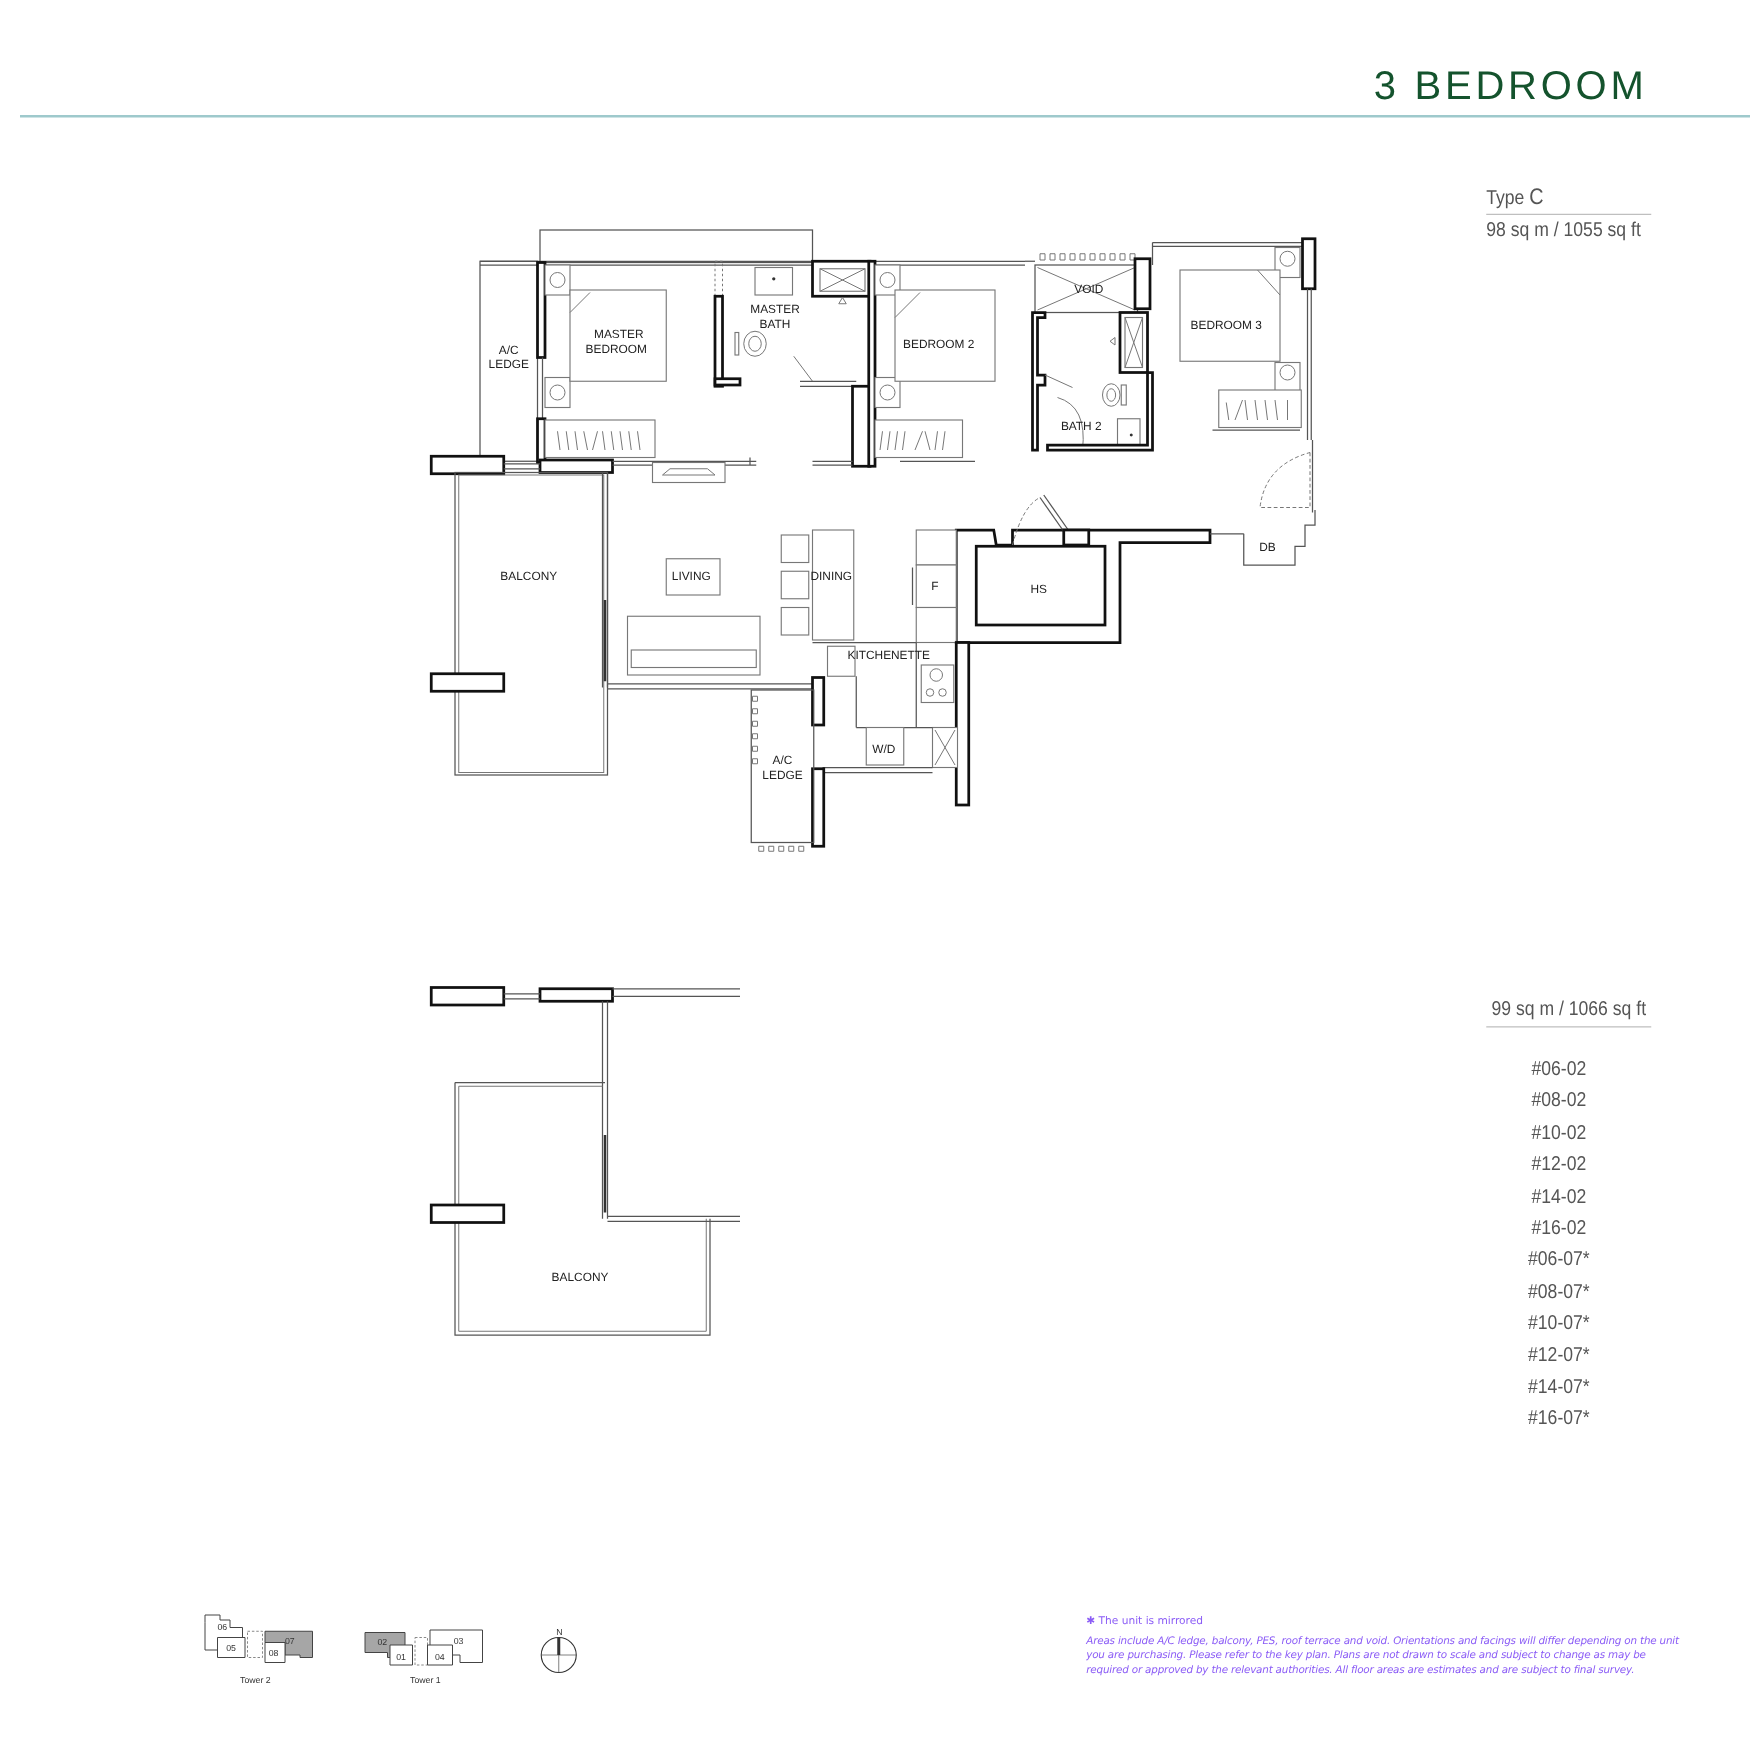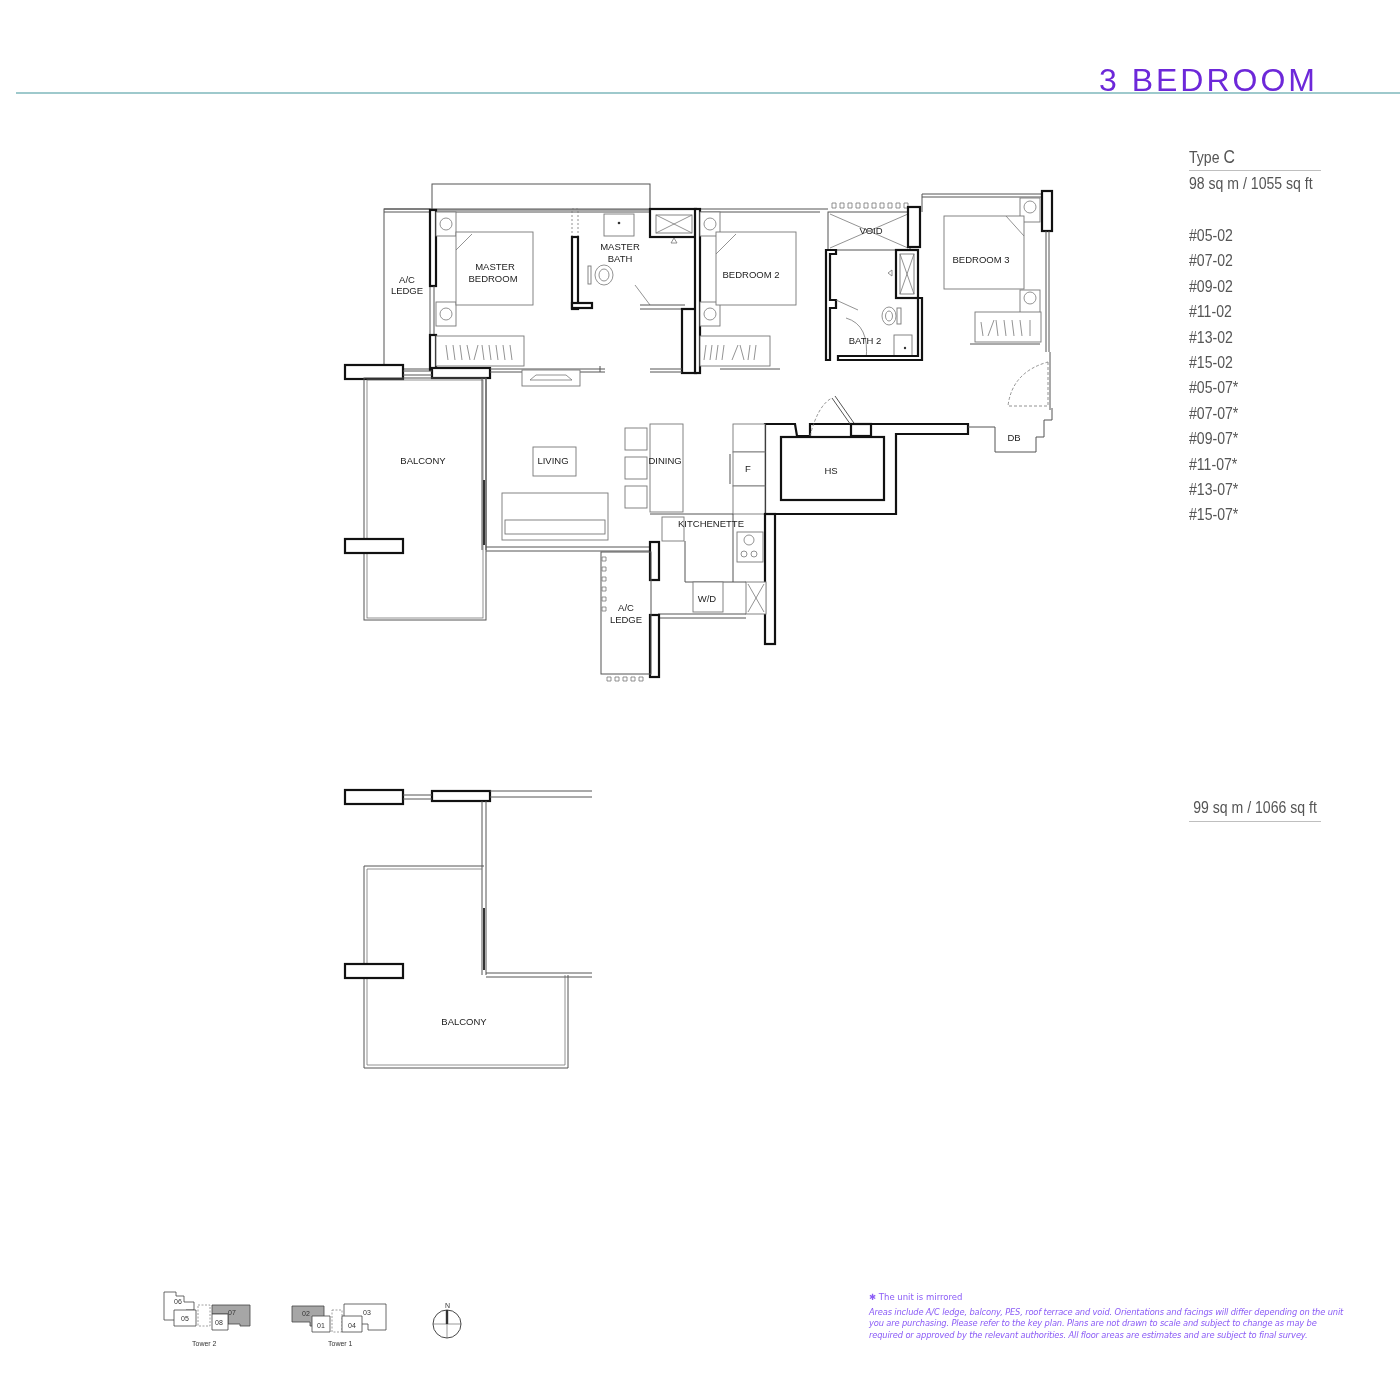--- a/index.html
+++ b/index.html
@@ -1,20 +1,20 @@
 <!DOCTYPE html>
 <html><head>
 <meta charset="utf-8">
 <style>
   html, body { margin: 0; padding: 0; background: #ffffff; }
   body { width: 1400px; height: 1400px; position: relative; overflow: hidden;
          font-family: "Liberation Sans", "DejaVu Sans", sans-serif; color: #4a4a4a; }
   .header-rule { position: absolute; left: 16px; top: 92px; width: 1384px; height: 2px; background: #9ec9cc; }
-  .page-title { position: absolute; right: 82px; top: 60px; font-size: 32px; letter-spacing: 3px;
-                color: #6d28d9; font-weight: normal; line-height: 40px; }
+  .page-title { position: absolute; right: 82px; top: 48px; font-size: 32px; letter-spacing: 3px;
+                color: #14532d; font-weight: normal; line-height: 40px; }
   .info-block { position: absolute; left: 1189px; width: 132px; font-family: "Liberation Sans", sans-serif; }
   .type-label { font-size: 16px; color: #555; line-height: 22px; padding-bottom: 1px;
                 border-bottom: 1px solid #bfbfbf; transform: scaleX(0.88); transform-origin: left; width: 150px; }
   .type-label .big { font-size: 18px; }
   .area { font-size: 16px; color: #555; line-height: 22px; margin-top: 2px; transform: scaleX(0.88);
           transform-origin: left; white-space: nowrap; }
   .area.underlined { border-bottom: 1.5px solid #bfbfbf; padding-bottom: 2px; width: 150px; }
   .unit-list { list-style: none; margin: 0; padding: 0; }
   .unit-list li { font-size: 16px; color: #555; height: 25.4px; line-height: 25.4px;
                   transform: scaleX(0.88); transform-origin: left; white-space: nowrap; }
@@ -36,38 +36,38 @@
 
 <div class="header-rule"></div>
 <div class="page-title">3 BEDROOM</div>
 
 <div class="info-block" style="top:146px;">
   <div class="type-label">
     <span>Type</span>
     <span class="big">C</span>
   </div>
   <div class="area">98 sq m / 1055 sq ft</div>
-  <ul class="unit-list" style="margin-top:28px;">
-    <li>#05-02</li>
-    <li>#07-02</li>
-    <li>#09-02</li>
-    <li>#11-02</li>
-    <li>#13-02</li>
-    <li>#15-02</li>
-    <li>#05-07*</li>
-    <li>#07-07*</li>
-    <li>#09-07*</li>
-    <li>#11-07*</li>
-    <li>#13-07*</li>
-    <li>#15-07*</li>
-  </ul>
 </div>
 
 <div class="info-block" style="top:795px;text-align:center;">
   <div class="area underlined">99 sq m / 1066 sq ft</div>
+  <ul class="unit-list" style="margin-top:21px;">
+    <li>#06-02</li>
+    <li>#08-02</li>
+    <li>#10-02</li>
+    <li>#12-02</li>
+    <li>#14-02</li>
+    <li>#16-02</li>
+    <li>#06-07*</li>
+    <li>#08-07*</li>
+    <li>#10-07*</li>
+    <li>#12-07*</li>
+    <li>#14-07*</li>
+    <li>#16-07*</li>
+  </ul>
 </div>
 
 <svg class="plan" width="1100" height="1100" viewBox="0 0 1100 1100">
 
   <g>
 
     <rect class="thin" x="432" y="184" width="218" height="26"></rect>
 
     <line class="thin" x1="384" y1="209" x2="820" y2="209"></line>
     <line class="thin" x1="384" y1="212" x2="820" y2="212"></line>

